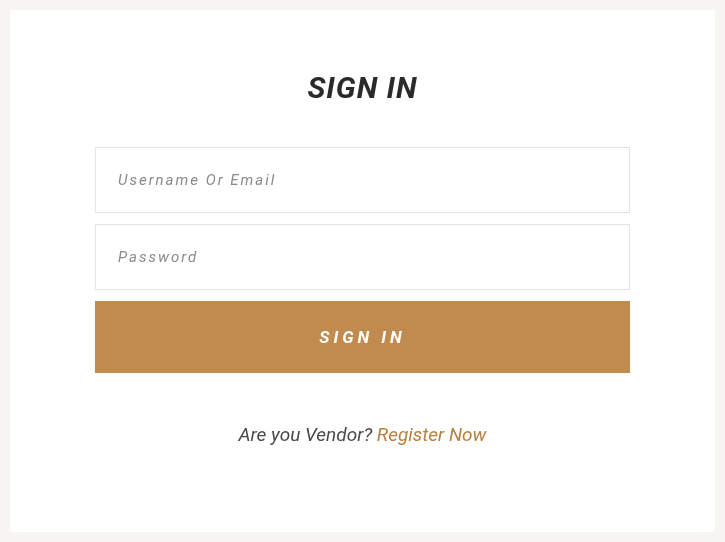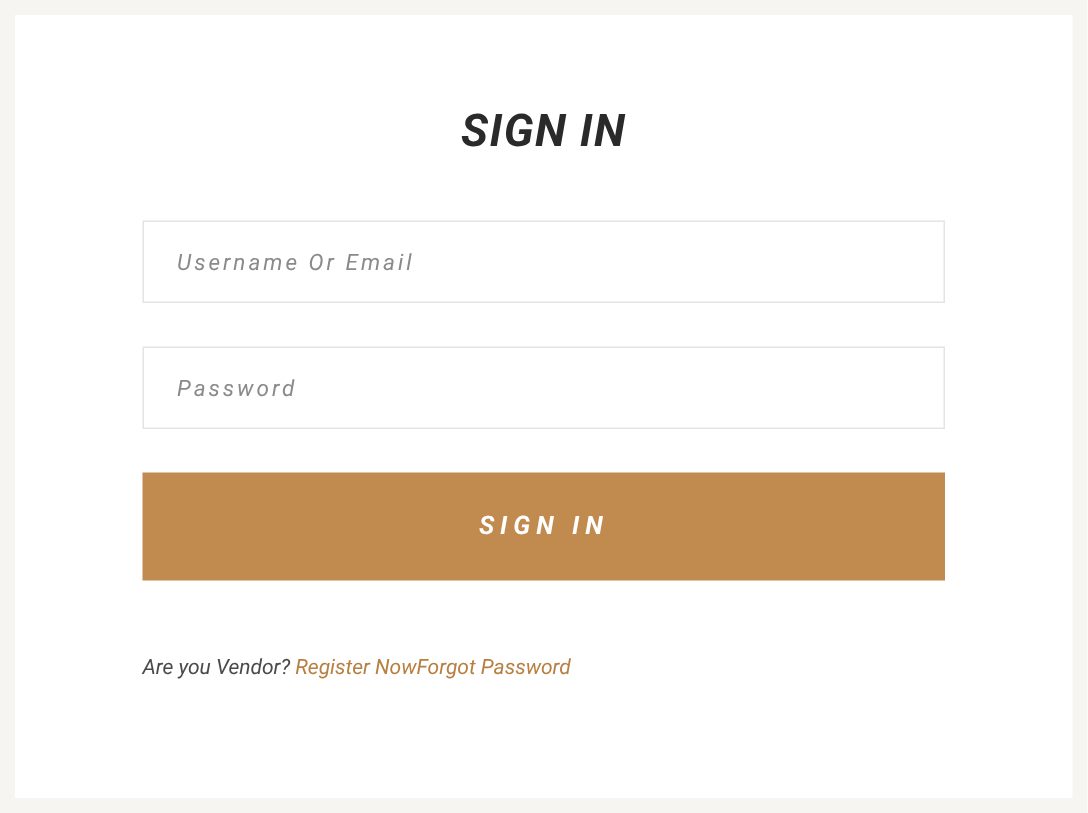--- a/index.html
+++ b/index.html
@@ -27,27 +27,27 @@
     .title {
       text-align: center;
       font-size: 30px;
       font-weight: 700;
       color: #2a2a2a;
       letter-spacing: 1px;
       margin-bottom: 42px;
     }
     .input-field {
       width: 100%;
-      height: 55px;
+      height: 66px;
       border: 1px solid #e4e4e4;
       padding: 0 22px;
       font-size: 15px;
       color: #333;
       letter-spacing: 2px;
-      margin-bottom: 29px;
+      margin-bottom: 11px;
       outline: none;
       font-family: inherit;
     }
     .input-field::placeholder {
       color: #8a8a8a;
       letter-spacing: 2px;
     }
     .signin-button {
       width: 100%;
       height: 72px;
@@ -55,24 +55,24 @@
       border: none;
       color: #ffffff;
       font-size: 17px;
       font-weight: 700;
       letter-spacing: 4px;
       cursor: pointer;
       font-family: inherit;
     }
     .bottom-row {
       display: flex;
-      justify-content: flex-start;
+      justify-content: center;
       align-items: center;
       margin-top: 50px;
-      font-size: 14px;
+      font-size: 19px;
     }
     .vendor-text {
       color: #4a4a4a;
     }
     .register-link {
       color: #b77f41;
       text-decoration: none;
       cursor: pointer;
     }
     .forgot-link {
@@ -91,16 +91,15 @@
     <input type="text" class="input-field" placeholder="Username Or Email" style="">
 
     <input type="password" class="input-field" placeholder="Password" style="">
 
     <button class="signin-button">SIGN IN</button>
 
     <div class="bottom-row">
       <div>
         <span class="vendor-text">Are you Vendor? </span><a class="register-link">Register Now</a>
       </div>
-      <a class="forgot-link">Forgot Password</a>
     </div>
   </div>
 </div>
 
 </body></html>

